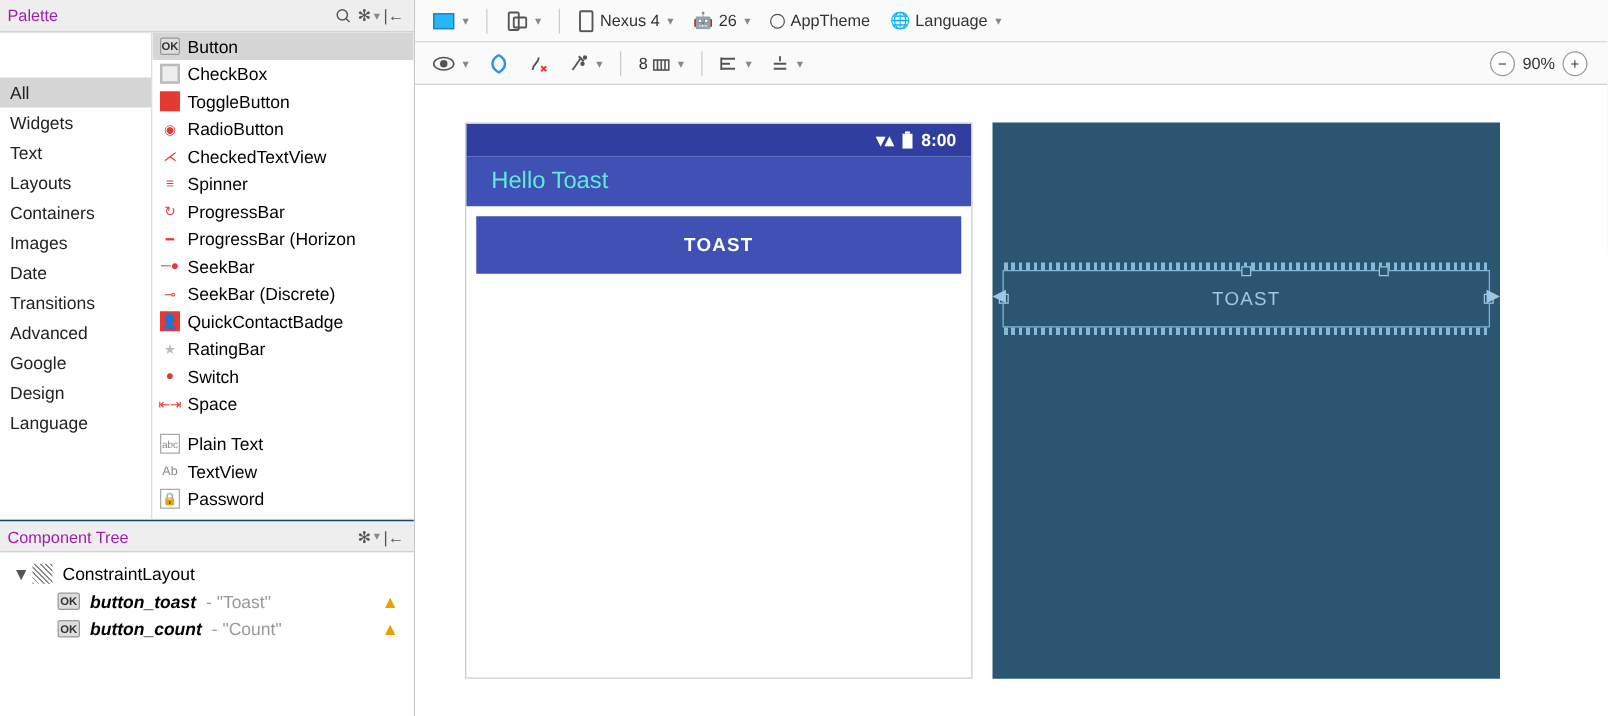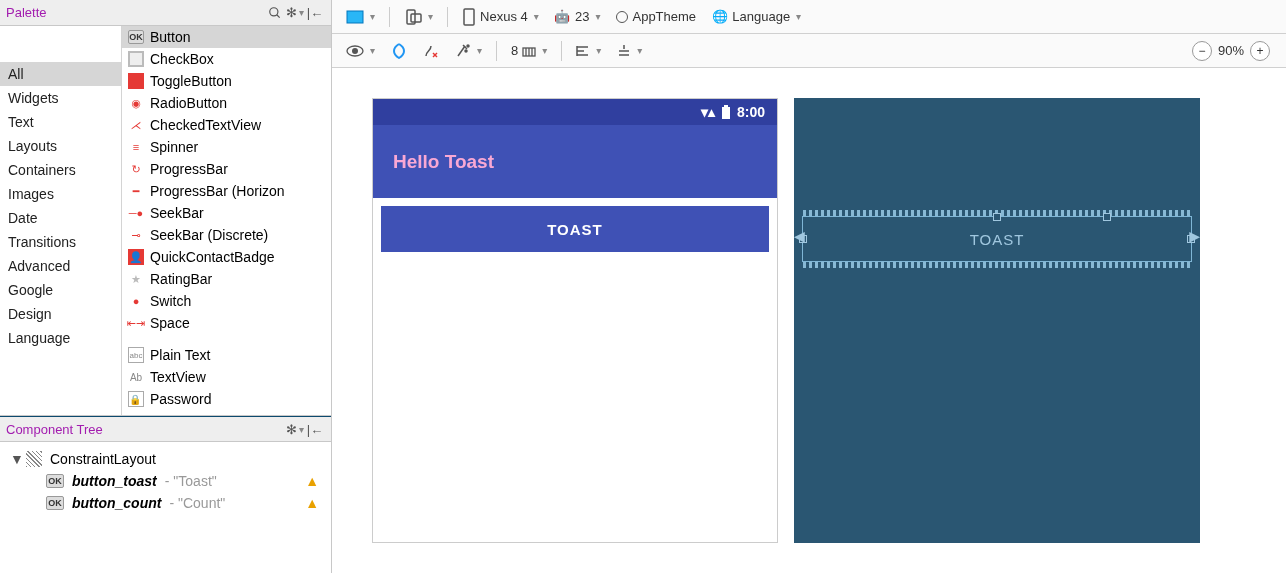--- a/index.html
+++ b/index.html
@@ -39,21 +39,21 @@
   .tbar1, .tbar2 { height:34px; display:flex; align-items:center; padding:0 8px; gap:4px; border-bottom:1px solid #d0d0d0; background:#fafafa; font-size:13px; color:#333; }
   .tbar2 { height:34px; }
   .tb-btn { display:flex; align-items:center; gap:4px; padding:2px 6px; cursor:pointer; border-radius:3px; }
   .tb-sep { width:1px; height:20px; background:#ccc; margin:0 4px; }
   .drop { color:#888; font-size:10px; margin-left:2px; }
   .zoom-group { margin-left:auto; display:flex; align-items:center; gap:6px; padding-right:8px; }
   .circle-btn { width:20px; height:20px; border:1px solid #999; border-radius:50%; display:flex; align-items:center; justify-content:center; font-size:12px; cursor:pointer; background:#fff; }
   .canvas { flex:1; background:#fff; display:flex; gap:16px; padding:30px 40px; }
   .device { width:406px; background:#fff; border:1px solid #ccc; overflow:hidden; position:relative; }
   .status-bar { height:26px; background:#303F9F; color:#fff; display:flex; align-items:center; justify-content:flex-end; padding:0 12px; gap:6px; font-size:14px; font-weight:bold; }
-  .app-bar { height:73px; background:#3F51B5; color:#f9a8d4; display:flex; align-items:center; padding:0 20px; font-size:19px; font-weight:700; }
+  .app-bar { height:40px; background:#3F51B5; color:#5eead4; display:flex; align-items:center; padding:0 20px; font-size:19px; font-weight:400; }
   .btn-toast { margin:8px; height:46px; background:#3F51B5; color:#fff; display:flex; align-items:center; justify-content:center; font-size:15px; letter-spacing:1px; font-weight:600; }
   .blueprint { width:406px; background:#2a5672; position:relative; }
   .bp-button { position:absolute; top:118px; left:8px; right:8px; height:46px; border:1px solid #7fb6d6; display:flex; align-items:center; justify-content:center; color:#a0c7df; font-size:15px; letter-spacing:1px; }
   .bp-button::before, .bp-button::after {
     content:""; position:absolute; left:0; right:0; height:6px;
     background:repeating-linear-gradient(90deg,#88b9d5 0,#88b9d5 3px,transparent 3px,transparent 6px);
   }
   .bp-button::before { top:-7px; }
   .bp-button::after  { bottom:-7px; }
   .bp-handle { position:absolute; width:8px; height:8px; background:#2a5672; border:1px solid #a0c7df; }
@@ -215,21 +215,21 @@
     <div class="tb-sep"></div>
     <div class="tb-btn">
       <svg width="14" height="18" fill="none" stroke="#555" stroke-width="1.5">
           <rect x="2" y="1" width="10" height="16" rx="1"></rect>
         </svg>
       <span>Nexus 4</span>
         <span class="drop">▾</span>
     </div>
     <div class="tb-btn">
       <span style="color:#7cb342">🤖</span>
-      <span>23</span>
+      <span>26</span>
         <span class="drop">▾</span>
     </div>
     <div class="tb-btn">
       <span style="border:1.5px solid #555;border-radius:50%;width:12px;height:12px;display:inline-block"></span>
       <span>AppTheme</span>
     </div>
     <div class="tb-btn">
       <span>🌐</span>
       <span>Language</span>
         <span class="drop">▾</span>

